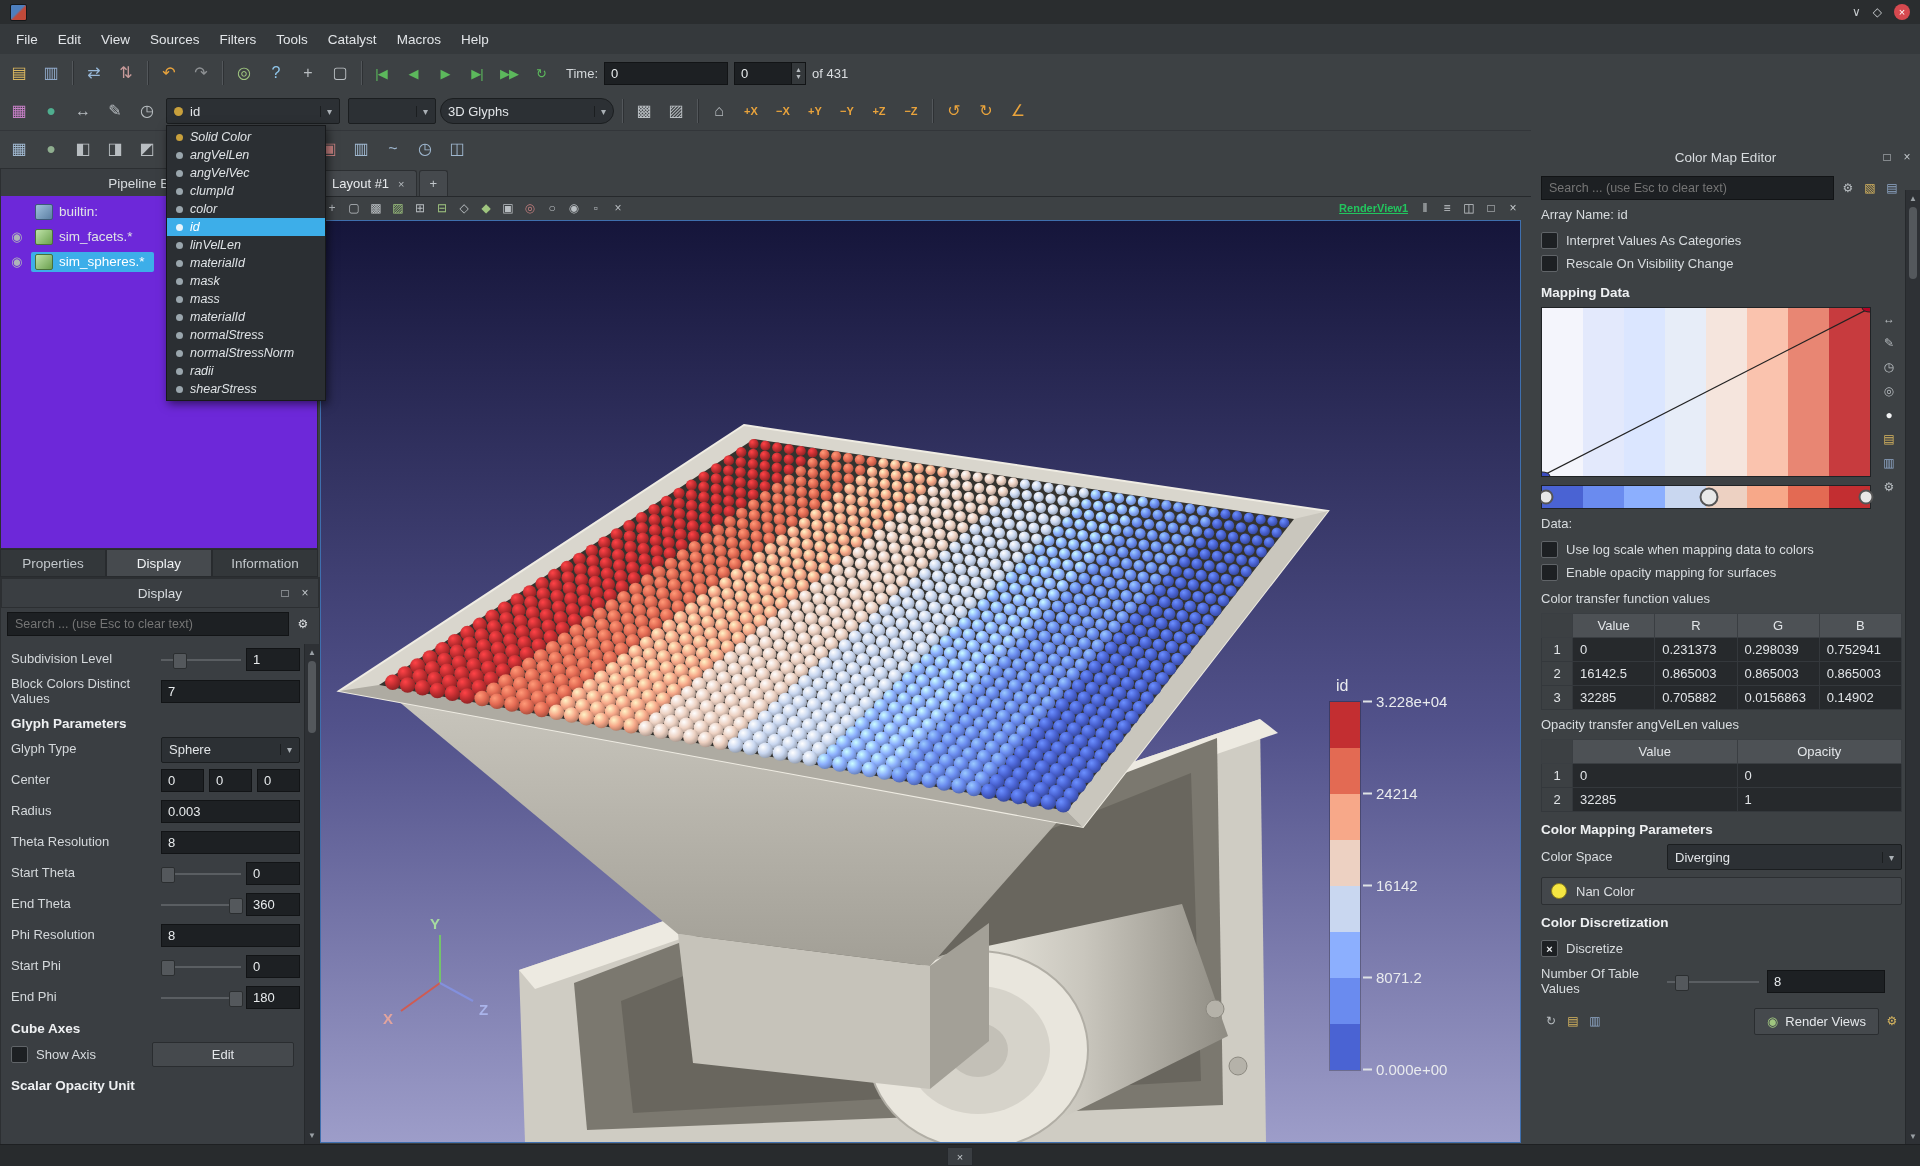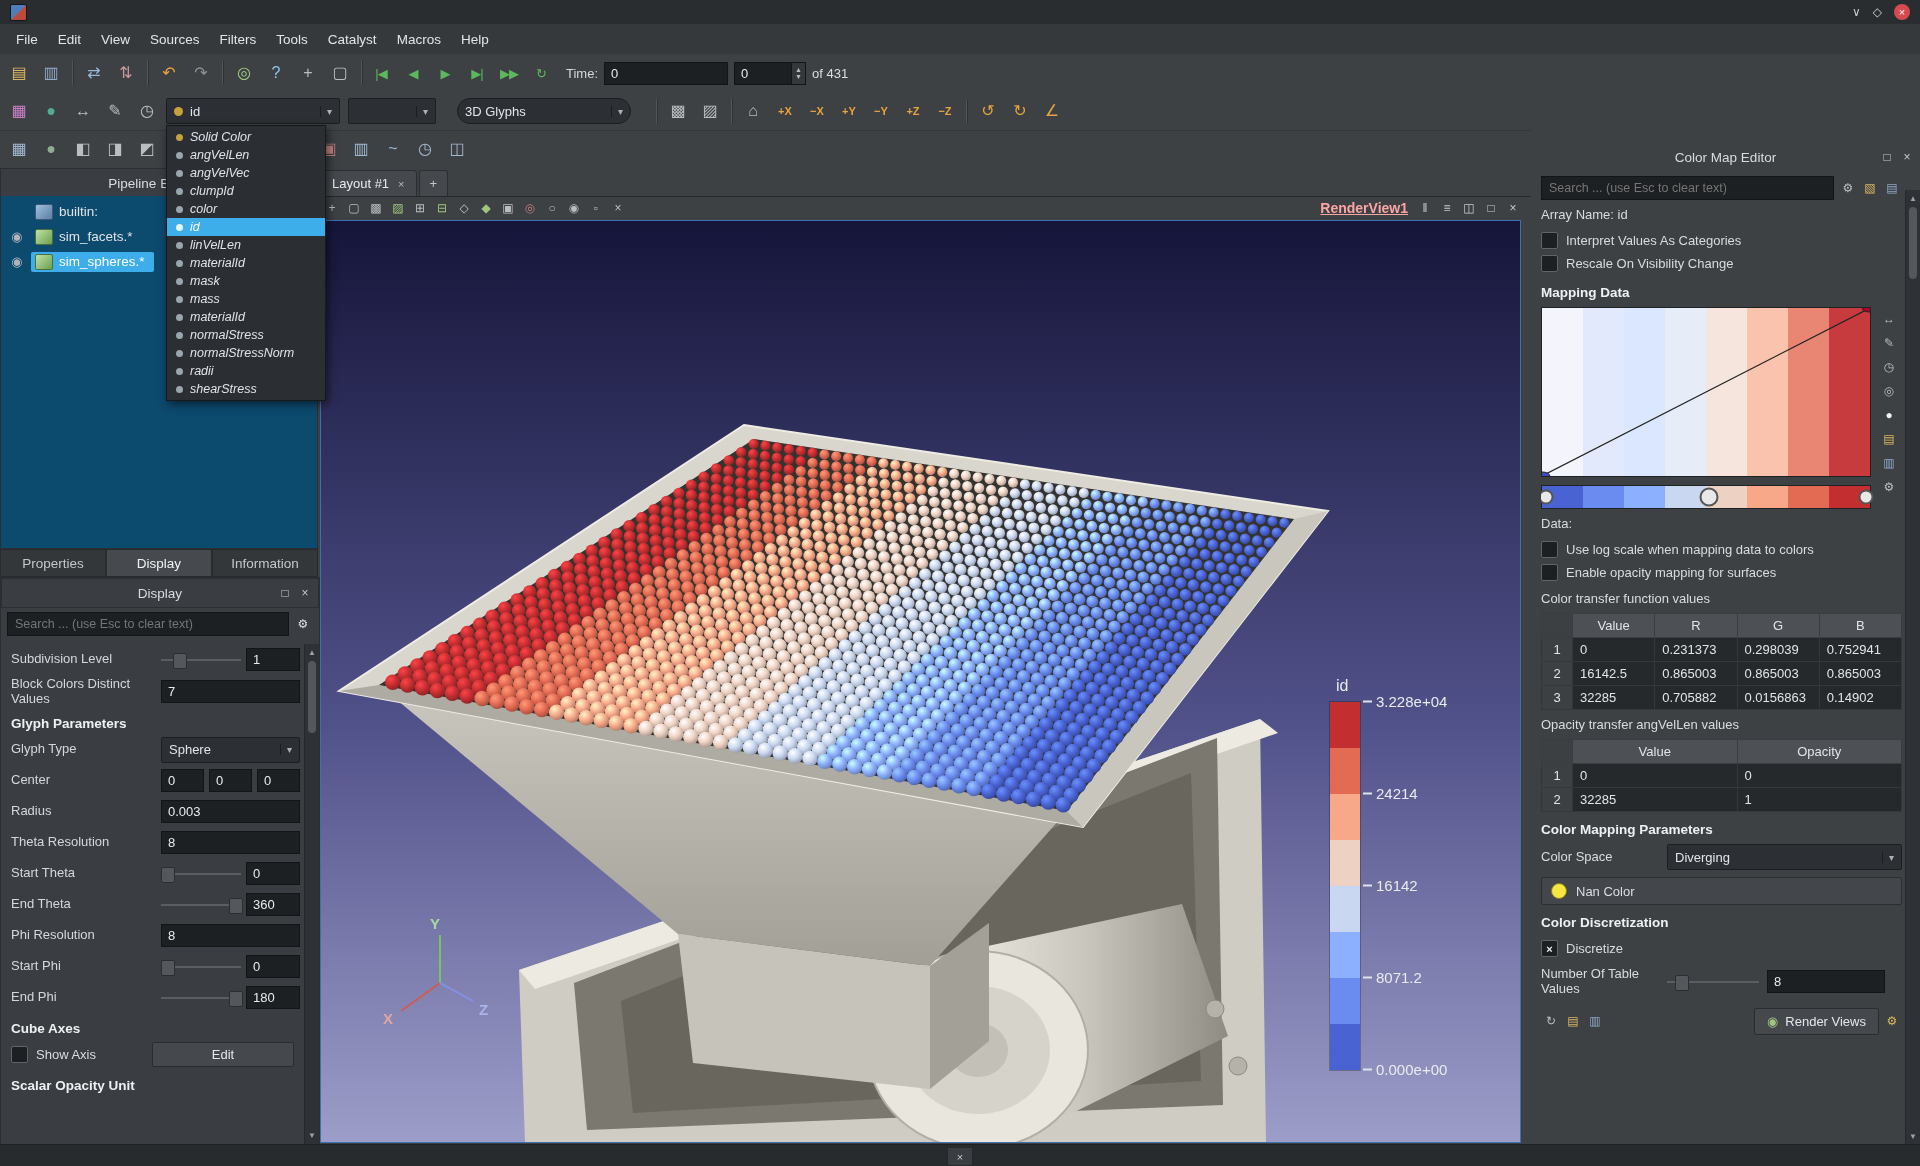--- a/index.html
+++ b/index.html
@@ -34,38 +34,38 @@
   .tinput.time{width:110px;}
   .tinput.frame{width:44px;}
   .spinbox{display:flex;align-items:stretch;margin:0 6px;}
   .spin-arrows{display:flex;flex-direction:column;justify-content:center;background:#34383b;border:1px solid #121416;border-left:none;padding:0 3px;}
   .spin-arrows i{font-style:normal;font-size:7px;line-height:7px;color:#b6bbbf;}
 
   .combo{background:#2c3034;border:1px solid #1b1e20;border-radius:2px;height:24px;display:flex;align-items:center;padding:0 7px;font-size:13px;gap:7px;color:#e2e5e8;flex:0 0 auto;}
   .combo .arr{margin-left:auto;font-size:10px;color:#aab0b5;border-left:1px solid #1b1e20;padding-left:6px;}
   .combo.color-combo{width:158px;margin-left:4px;}
   .combo.comp-combo{width:72px;margin-left:8px;}
-  .combo.repr-combo{width:158px;margin:0 21px;border-radius:13px;}
+  .combo.repr-combo{width:158px;margin:0 4px;border-radius:13px;}
   .combo.full{flex:1;min-width:0;}
   .dot{width:9px;height:9px;border-radius:50%;background:#c8a03c;flex:0 0 auto;}
 
   
   .dropdown{position:absolute;width:158px;background:#2b2f33;border:1px solid #17191b;box-shadow:2px 3px 9px rgba(0,0,0,.55);z-index:60;padding:2px 0;font-style:italic;}
   .dd-item{display:flex;align-items:center;gap:7px;height:18px;padding:0 8px 0 9px;font-size:12.5px;color:#dfe3e6;}
   .dd-item.sel{background:#3daee9;color:#fff;}
   .dd-dot{width:7px;height:7px;border-radius:50%;flex:0 0 auto;}
 
   
   .dock-title{height:28px;background:#3a3e42;border:1px solid #2c2f32;display:flex;align-items:center;justify-content:center;position:relative;font-size:13.5px;color:#d8dcdf;}
   .dock-btns{position:absolute;right:4px;top:0;bottom:0;display:flex;align-items:center;gap:2px;}
   .dock-btns .tb-btn{width:18px;height:18px;}
   .dock-btns .glyph{font-size:11px;}
 
   #pipeline{position:absolute;top:168px;left:0;width:318px;height:381px;}
-  #pipeline .tree{position:absolute;top:28px;left:0;right:0;bottom:0;background:#0c4a6e;border:1px solid #2c2f32;border-top:none;padding-top:3px;}
+  #pipeline .tree{position:absolute;top:28px;left:0;right:0;bottom:0;background:#6d28d9;border:1px solid #2c2f32;border-top:none;padding-top:3px;}
   .tree-item{height:25px;display:flex;align-items:center;font-size:13.5px;color:#dfe3e6;padding-left:5px;gap:3px;}
   .eye{width:22px;text-align:center;color:#aeb4b9;font-size:13px;flex:0 0 auto;}
   .node-wrap{display:flex;align-items:center;gap:6px;padding:2px 9px 2px 4px;border-radius:2px;}
   .node-wrap.sel{background:#3daee9;color:#ffffff;}
   .node-icon{width:16px;height:14px;border-radius:2px;flex:0 0 auto;}
   .node-icon.server{background:linear-gradient(135deg,#9fc0dd,#5b7fa3);border:1px solid #3d5a78;}
   .node-icon.cube{background:linear-gradient(135deg,#bfe3a8,#6ba04e);border:1px solid #49703a;}
 
   #prop-tabs{position:absolute;top:549px;left:0;width:318px;height:28px;display:flex;}
   .ptab{flex:1;display:flex;align-items:center;justify-content:center;background:#33373a;border:1px solid #282b2e;color:#c2c7cb;font-size:13.5px;}
@@ -96,21 +96,21 @@
   .sc-thumb{width:8px;height:72px;background:#54585c;border-radius:4px;}
 
   
   #center{position:absolute;left:318px;top:130px;width:1213px;bottom:21px;}
   .tabbar{position:absolute;top:38px;left:0;right:0;height:28px;display:flex;align-items:flex-end;gap:2px;padding-left:2px;border-bottom:1px solid #26292c;}
   .ltab{background:#45494d;border:1px solid #2c2f32;border-bottom:none;border-radius:3px 3px 0 0;padding:5px 11px;font-size:13px;display:flex;gap:9px;align-items:center;color:#e8ebee;}
   .ltab.plus{padding:5px 10px;color:#c2c7cb;}
   .tab-x{font-size:11px;color:#b6bbbf;}
   .view-toolbar{position:absolute;top:66px;left:0;right:0;height:24px;display:flex;align-items:center;padding:0 4px;gap:1px;}
   .vt-right{margin-left:auto;display:flex;align-items:center;gap:7px;padding-right:4px;}
-  .rv-title{font-size:14px;font-weight:bold;text-decoration:underline;color:#fca5a5;}
+  .rv-title{font-size:11px;font-weight:bold;text-decoration:underline;color:#22c55e;}
   #render-area{position:absolute;top:90px;left:2px;width:1199px;bottom:2px;border:1px solid #3f6fae;background:#15153a;}
   #scene{position:absolute;inset:0;width:100%;height:100%;}
 
   .legend{position:absolute;left:1008px;top:456px;color:#e9ebee;}
   .legend-title{font-size:16px;margin:0 0 6px 7px;}
   .legend-body{display:flex;}
   .legend-bar{width:30px;height:368px;display:flex;flex-direction:column;border:1px solid rgba(0,0,0,.25);}
   .lband{flex:1;}
   .legend-labels{position:relative;height:368px;width:120px;margin-left:2px;text-align:right;}
   .lg-label{position:absolute;display:flex;align-items:center;gap:4px;transform:translateY(-50%);font-size:15px;white-space:nowrap;}

